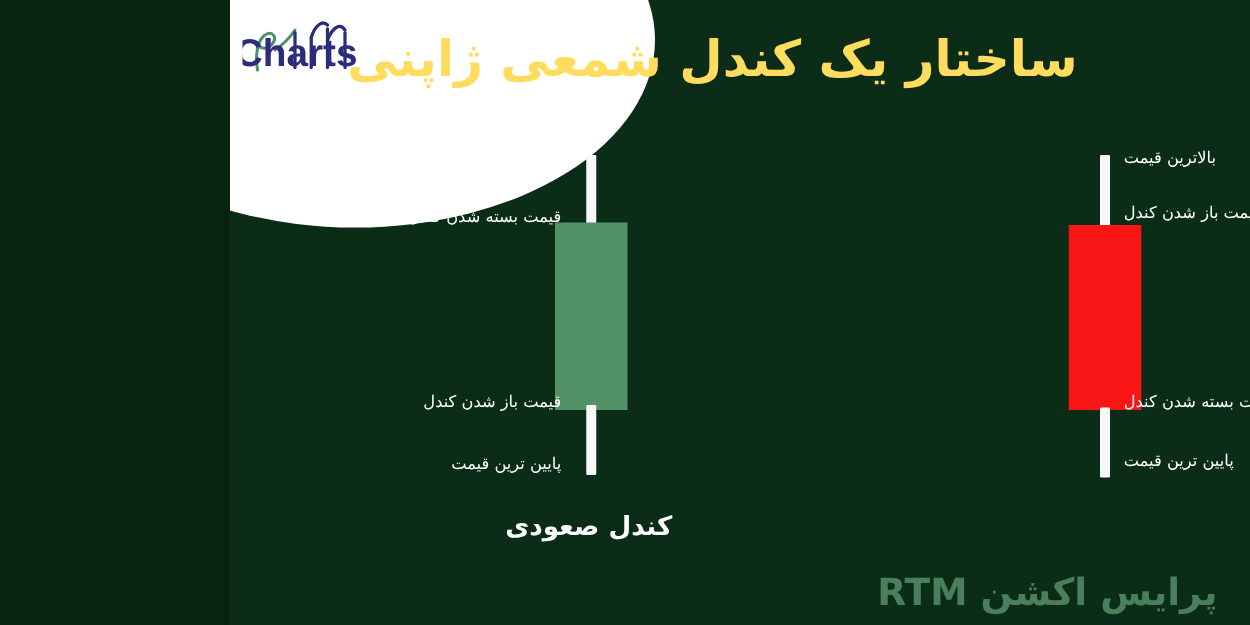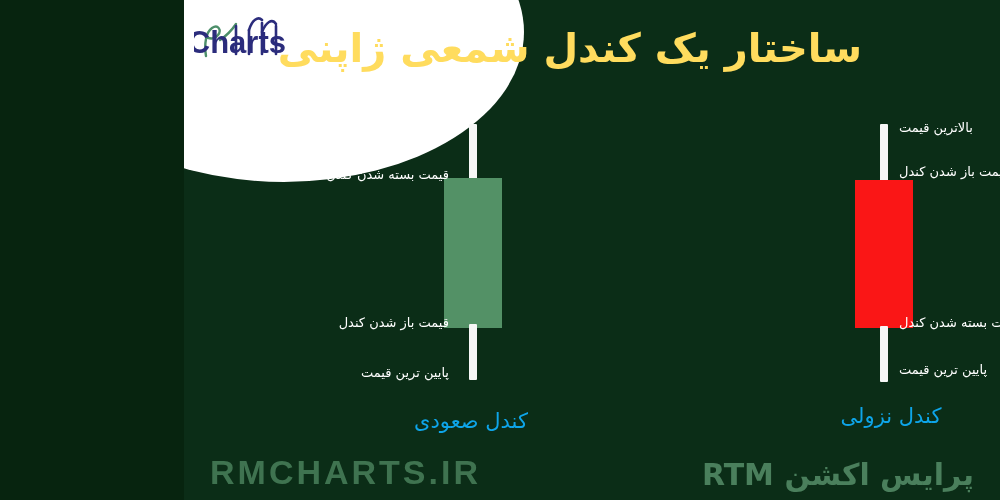--- a/index.html
+++ b/index.html
@@ -102,23 +102,23 @@
     white-space: nowrap;
     direction: rtl;
     line-height: 1;
   }
   .label.to-left  { text-align: right; transform: translate(-100%, -50%); }
   .label.to-right { text-align: left;  transform: translate(0, -50%); }
 
   
   .caption {
     position: absolute;
-    color: #0ea5e9;
+    color: #ffffff;
     font-size: 21px;
-    font-weight: 400;
+    font-weight: 700;
     white-space: nowrap;
     direction: rtl;
     transform: translateX(-50%);
   }
 
   
   .footer-left, .footer-right {
     position: absolute;
     bottom: 8px;
     z-index: 5;
@@ -197,20 +197,18 @@
       <div class="wick" style="left:196px; top:326px; height:56px;"></div>
 
       <div class="label to-right" style="left:215px; top:127px;">بالاترین قیمت</div>
 
       <div class="label to-right" style="left:215px; top:171px;">قیمت باز شدن کندل</div>
 
       <div class="label to-right" style="left:215px; top:322px;">قیمت بسته شدن کندل</div>
 
       <div class="label to-right" style="left:215px; top:369px;">پایین ترین قیمت</div>
 
-      <div class="caption" style="left:207px; top:404px;">کندل نزولی</div>
     </div>
   </div>
 
-  <div class="footer-left">RMCHARTS.IR</div>
   <div class="footer-right">پرایس اکشن RTM</div>
 
 </div>
 
 </body></html>

